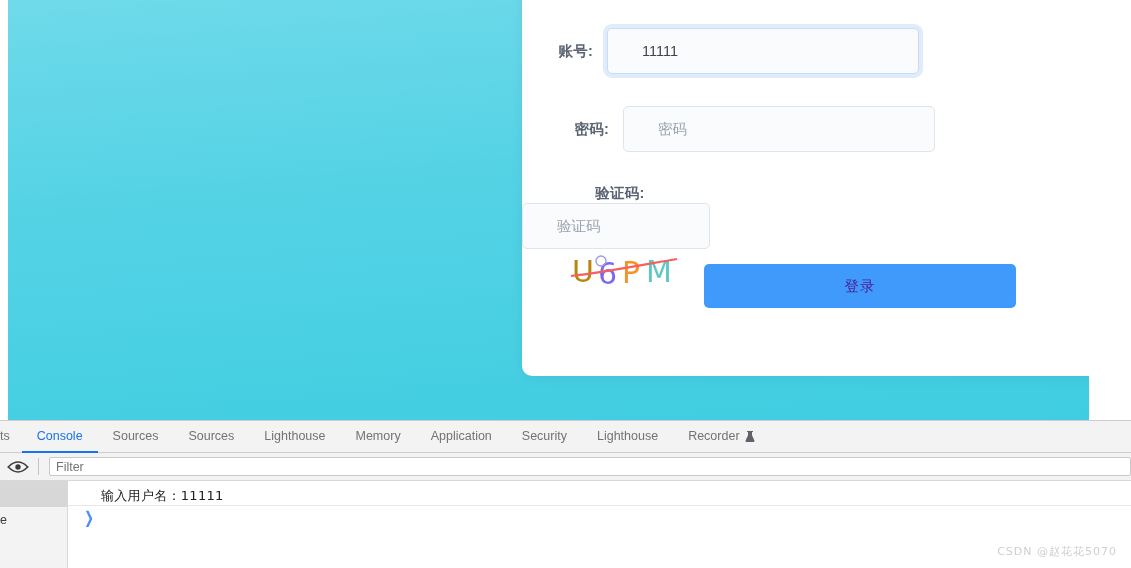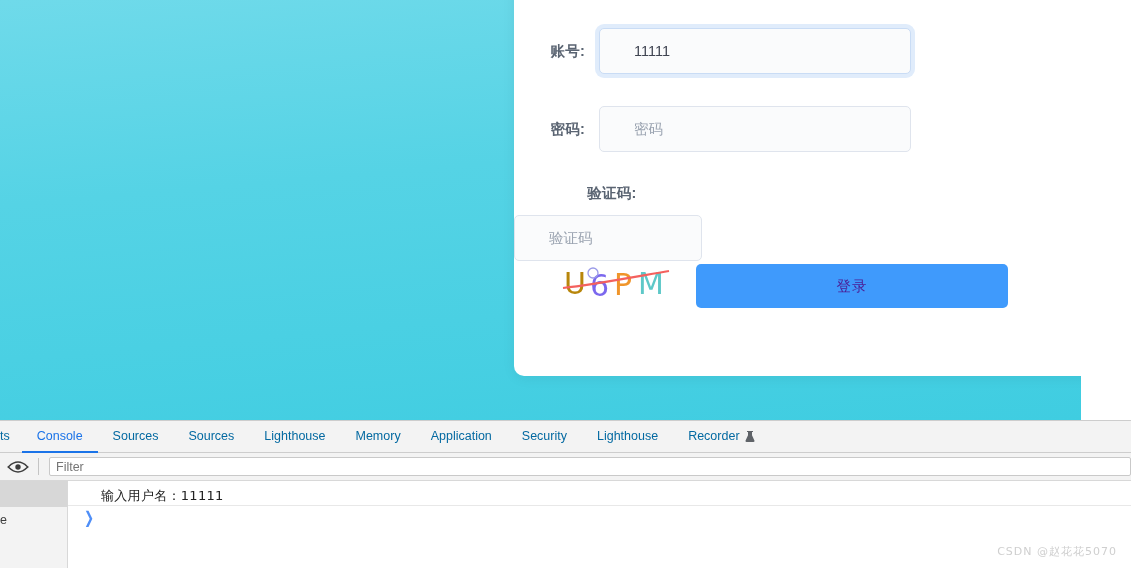--- a/index.html
+++ b/index.html
@@ -14,21 +14,21 @@
   #screen {
     position: relative;
     width: 1131px;
     height: 568px;
     background: #ffffff;
   }
 
   
   #page {
     position: absolute;
-    left: 0; top: 0;
+    left: 8px; top: 0;
     width: 1081px;
     height: 420px;
     background: linear-gradient(175deg, #6fdaea 0%, #55d3e5 40%, #3fcde1 100%);
     overflow: hidden;
   }
 
   
   #login-card {
     position: absolute;
     left: 514px;
@@ -69,21 +69,21 @@
     font-family: "Liberation Sans", "DejaVu Sans", sans-serif;
   }
   .text-input::placeholder { color: #9aa3b0; }
 
   #account-input {
     width: 312px;
     border-color: #c9dcf5;
     box-shadow: 0 0 0 4px rgba(180,210,245,0.42);
   }
   #password-input { width: 312px; }
-  #captcha-input  { width: 188px; margin-top: 12px; }
+  #captcha-input  { width: 188px; }
 
   
   #captcha-image {
     position: relative;
     width: 108px;
     height: 42px;
     margin-left: 16px;
     overflow: hidden;
   }
   #captcha-image svg { display: block; }
@@ -126,21 +126,21 @@
     background: #f3f3f3;
     border-bottom: 1px solid #cdcdcd;
     padding-left: 0;
   }
   .dt-tab {
     display: flex;
     align-items: center;
     gap: 5px;
     padding: 0 15px;
     font-size: 12.5px;
-    color: #0369a1;
+    color: #737373;
     white-space: nowrap;
     cursor: pointer;
     border-bottom: 2px solid transparent;
     margin-bottom: -1px;
   }
   .dt-tab.clipped { padding-left: 0; padding-right: 12px; }
   .dt-tab.active {
     color: #1a73e8;
     border-bottom-color: #1a73e8;
     text-align: center;
@@ -266,21 +266,21 @@
 
   <div id="page" style="background: linear-gradient(175deg, rgb(111, 218, 234) 0%, rgb(85, 211, 229) 40%, rgb(63, 205, 225) 100%);">
 
     <div id="login-card">
 
       <div class="form-row" style="left:0px; top:72px;">
         <div class="field-label">账号:</div>
         <input class="text-input" id="account-input" type="text" value="11111" style="">
       </div>
 
-      <div class="form-row" style="left:0px; top:150px;">
+      <div class="form-row" style="left:0px; top:150px;padding-left:16px;">
         <div class="field-label">密码:</div>
         <input class="text-input" id="password-input" type="text" placeholder="密码" style="">
       </div>
 
       <div class="form-row" style="left:0px; top:228px;flex-direction:column;">
         <div class="field-label">验证码:</div>
         <input class="text-input" id="captcha-input" type="text" placeholder="验证码" style="">
         <div id="captcha-image">
           <svg width="108" height="42" viewBox="0 0 108 42">
             <text id="cap-c0" x="2" y="33" font-family="DejaVu Sans, sans-serif" font-size="30" fill="#b8860b">U</text>

